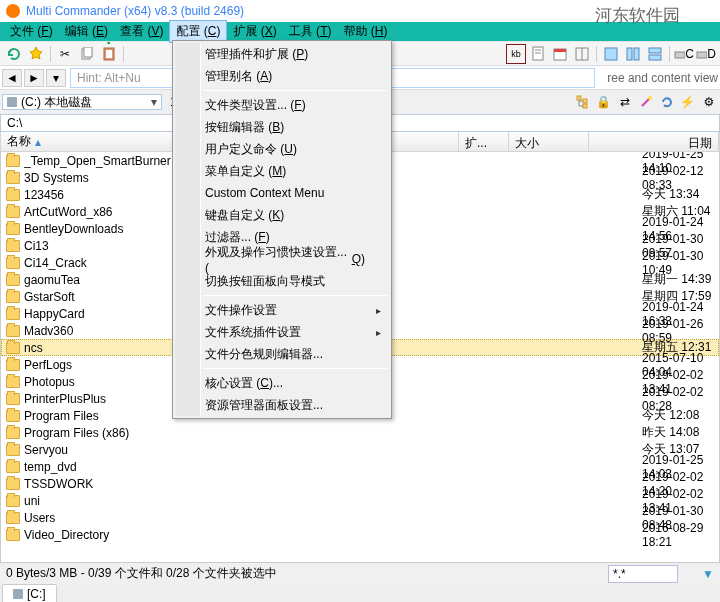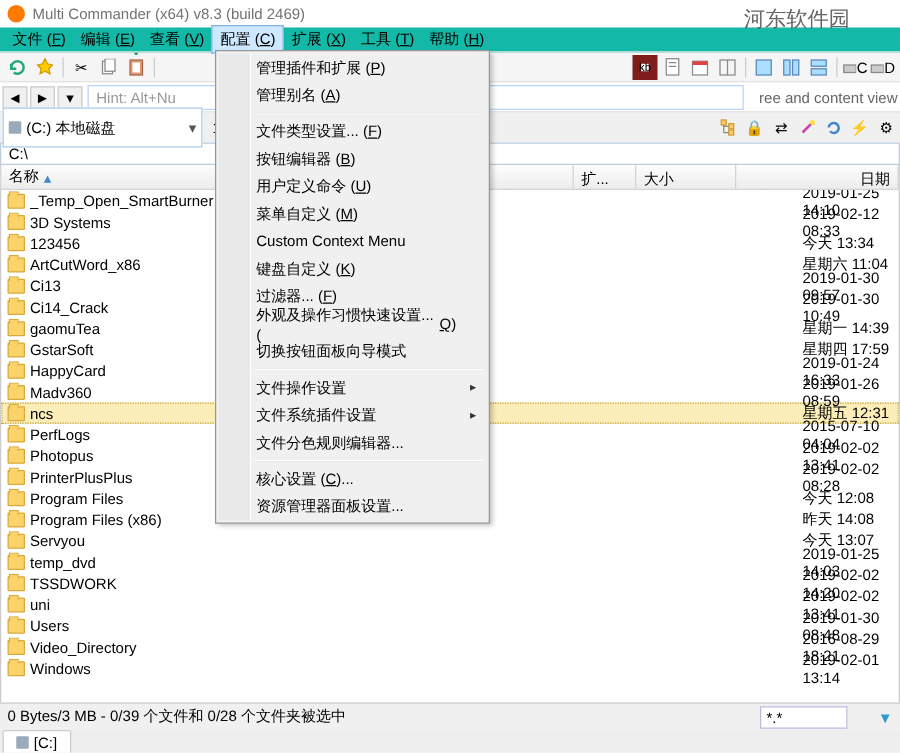--- a/index.html
+++ b/index.html
@@ -1,34 +1,34 @@
 <!DOCTYPE html>
 <html><head>
 <meta charset="utf-8">
 <style>
 *{margin:0;padding:0;box-sizing:border-box;font-family:"Microsoft YaHei","SimSun",Tahoma,sans-serif;font-size:12px}
 body{background:#f0f0f0;width:720px;height:602px;overflow:hidden;position:relative}
 .title-bar{height:22px;background:#fff;display:flex;align-items:center;padding:2px 6px;gap:6px}
 .title-icon{width:14px;height:14px;background:#ff7a00;border-radius:50%;display:inline-block}
-.title-text{color:#737373}
+.title-text{color:#3b82f6}
 .menu-bar{height:20px;background:#14b8a6;display:flex;align-items:center;padding:0 4px;border-bottom:1px solid #e5e5e5;position:relative;z-index:1}
 .menu-item{padding:2px 6px;cursor:pointer}
 .menu-item.active{background:#cde8ff;border:1px solid #7eb4ea}
 .menu-item .underline{text-decoration:underline}
 .watermark{position:absolute;left:60px;top:24px;font-size:18px;font-weight:bold;color:#0d9b4a;z-index:0;pointer-events:none;font-family:Arial}
 .watermark-cn{position:absolute;right:40px;top:4px;font-size:17px;color:#666;z-index:3}
 .toolbar{height:24px;background:#f5f5f5;display:flex;align-items:center;padding:2px 4px;gap:2px;border-bottom:1px solid #ddd}
 .tool-btn{width:20px;height:20px;display:flex;align-items:center;justify-content:center;cursor:pointer}
 .tool-sep{width:1px;height:16px;background:#ccc;margin:0 2px}
 .cmd-bar{height:24px;background:#fff;display:flex;align-items:center;padding:2px;gap:4px;border-bottom:1px solid #ddd}
 .cmd-nav{display:flex;gap:2px}
 .nav-btn{width:20px;height:18px;background:#f0f0f0;border:1px solid #ccc;display:flex;align-items:center;justify-content:center}
 .hint-box{flex:1;height:20px;border:1px solid #b5d5ff;background:#fff;padding:2px 6px;color:#999}
 .drive-bar{height:24px;display:flex;align-items:center;padding:2px;gap:4px}
-.drive-select{height:32px;border:1px solid #aacbe8;background:#fff;padding:1px 20px 1px 4px;display:flex;align-items:center;gap:4px;position:relative}
+.drive-select{height:16px;border:1px solid #aacbe8;background:#fff;padding:1px 20px 1px 4px;display:flex;align-items:center;gap:4px;position:relative}
 .drive-select::after{content:"▾";position:absolute;right:4px;color:#555}
 .drive-select-wide{width:160px}
 .free-space{padding:0 4px}
 .drive-icons{margin-left:auto;display:flex;gap:3px;align-items:center}
 .drv-ic{width:18px;height:16px;display:flex;align-items:center;justify-content:center;border:1px solid transparent}
 .path-bar{height:18px;background:#fff;border:1px solid #bcd;padding:1px 6px;color:#000}
 .header-row{height:20px;background:linear-gradient(#fdfdfd,#ececec);display:flex;border:1px solid #d4d4d4;border-top:none}
 .header-cell{padding:3px 6px;border-right:1px solid #d4d4d4;cursor:pointer}
 .header-cell.name{flex:1;display:flex;align-items:center;gap:4px}
 .header-cell.ext{width:50px}
@@ -100,21 +100,21 @@
       </svg>
     </span>
   <span class="tool-btn">
       <svg width="14" height="14">
         <rect x="2" y="1" width="10" height="12" fill="#d97" stroke="#a64"></rect>
         <rect x="4" y="3" width="6" height="8" fill="#fff"></rect>
       </svg>
     </span>
   <span class="tool-sep"></span>
   <div style="flex:1"></div>
-  <span class="tool-btn" style="font-size:9px;border:7px solid #7f1d1d;padding:1px">kb</span>
+  <span class="tool-btn" style="font-size:9px;border:1px solid #7f1d1d;padding:1px">kb</span>
   <span class="tool-btn">
       <svg width="14" height="16">
         <rect x="2" y="1" width="10" height="13" fill="#fff" stroke="#888"></rect>
         <line x1="4" y1="4" x2="10" y2="4" stroke="#888"></line>
         <line x1="4" y1="7" x2="10" y2="7" stroke="#888"></line>
       </svg>
     </span>
   <span class="tool-btn">
       <svg width="14" height="14">
         <rect x="1" y="2" width="12" height="11" fill="#fff" stroke="#888"></rect>
@@ -239,20 +239,28 @@
     <div class="file-row">
       <span class="folder-icon"></span>
       <span class="file-name">ArtCutWord_x86</span>
       <span class="file-ext"></span>
       <span class="file-size">
         <dir><span class="file-date">星期六 11:04</span></dir>
       </span>
     </div>
     <div class="file-row">
       <span class="folder-icon"></span>
+      <span class="file-name">BentleyDownloads</span>
+      <span class="file-ext"></span>
+      <span class="file-size">
+        <dir><span class="file-date">2019-01-24 14:56</span></dir>
+      </span>
+    </div>
+    <div class="file-row">
+      <span class="folder-icon"></span>
       <span class="file-name">Ci13</span>
       <span class="file-ext"></span>
       <span class="file-size">
         <dir><span class="file-date">2019-01-30 09:57</span></dir>
       </span>
     </div>
     <div class="file-row">
       <span class="folder-icon"></span>
       <span class="file-name">Ci14_Crack</span>
       <span class="file-ext"></span>
@@ -379,28 +387,20 @@
       <span class="file-size">
         <dir><span class="file-date">2019-01-30 08:48</span></dir>
       </span>
     </div>
     <div class="file-row">
       <span class="folder-icon"></span>
       <span class="file-name">Video_Directory</span>
       <span class="file-ext"></span>
       <span class="file-size">
         <dir><span class="file-date">2016-08-29 18:21</span></dir>
-      </span>
-    </div>
-    <div class="file-row">
-      <span class="folder-icon"></span>
-      <span class="file-name">Windows</span>
-      <span class="file-ext"></span>
-      <span class="file-size">
-        <dir><span class="file-date">2019-02-01 13:14</span></dir>
       </span>
     </div>
   </div>
 
 <div class="status-bar">
   <span class="status-text">0 Bytes/3 MB - 0/39 个文件和 0/28 个文件夹被选中</span>
   <div class="filter-box"><span>*.*</span></div>
   <span style="color:#39c">▼</span>
 </div>
 

